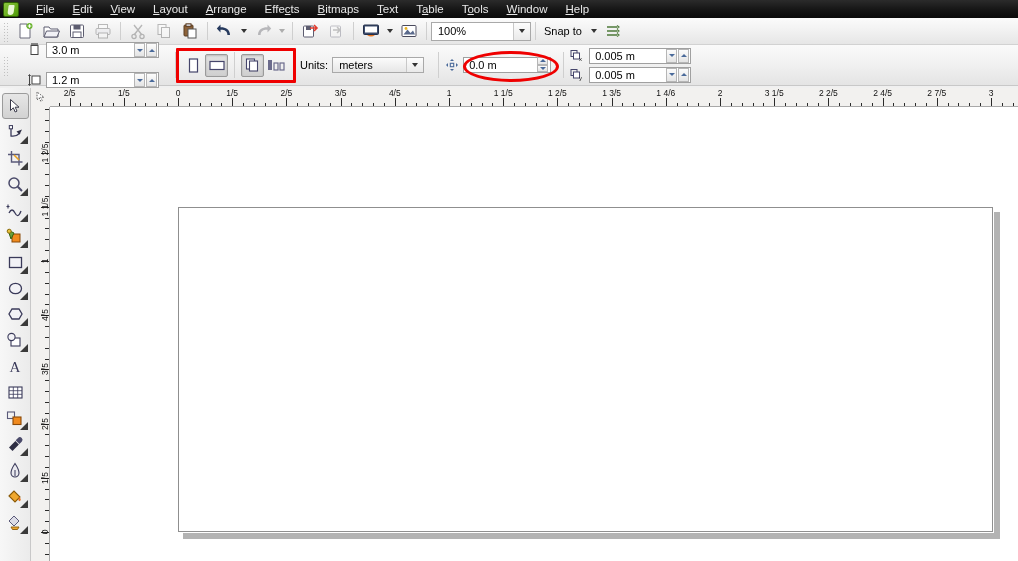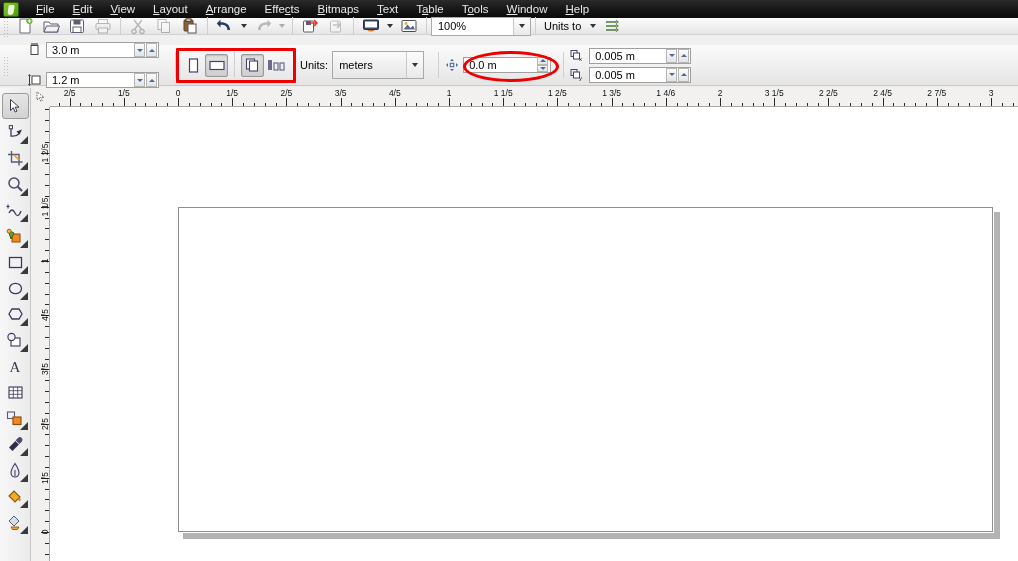--- a/index.html
+++ b/index.html
@@ -30,21 +30,21 @@
     transform:skewX(-8deg);
   }
   .menuitem {
     color:#e8e8e8; font-size:11.5px; padding:2px 9px 3px 9px;
     white-space:nowrap; cursor:default;
   }
   .menuitem u { text-decoration:underline; }
 
   
   .toolbar {
-    position:absolute; left:0; top:18px; width:1018px; height:17px;
+    position:absolute; left:0; top:18px; width:1018px; height:27px;
     background: linear-gradient(to bottom,#fbfbfb 0%,#f1f1f1 50%,#e6e6e6 100%);
     border-bottom:1px solid #d2d2d2;
     display:flex; align-items:center;
   }
   .grip {
     width:7px; height:21px; margin:0 3px 0 2px;
     background-image: radial-gradient(#b9b9b9 40%, transparent 41%);
     background-size:3px 3px; background-position:1px 1px;
     opacity:.85;
   }
@@ -297,21 +297,21 @@
 
     <div class="combo" style="width:100px;">
       <span class="lbl">100%</span>
       <span class="cbtn">
           <span class="caret"></span>
         </span>
     </div>
 
     <div class="tb-sep"></div>
 
-    <span class="lbl" style="margin:0 6px 0 4px;">Units to</span>
+    <span class="lbl" style="margin:0 6px 0 4px;">Snap to</span>
     <div class="tb-arrow">
         <span class="caret"></span>
       </div>
 
     <div class="tb-btn">
       <svg width="16" height="16" viewBox="0 0 16 16">
         <path d="M2 4 h10 M2 8 h10 M2 12 h10" stroke="#4e7a3a" stroke-width="1.5"></path>
         <path d="M12 2.5 l2 1.5 l-2 1.5 M12 6.5 l2 1.5 l-2 1.5 M12 10.5 l2 1.5 l-2 1.5" stroke="#4e7a3a" stroke-width="1.1" fill="none"></path>
       </svg>
     </div>
@@ -383,21 +383,21 @@
       <svg width="20" height="14" viewBox="0 0 20 14">
         <rect x="2" y="2" width="4" height="10" fill="#6b6b8c"></rect>
         <rect x="8" y="5" width="4" height="7" fill="none" stroke="#6b6b8c" stroke-width="1.2"></rect>
         <rect x="14" y="5" width="4" height="7" fill="none" stroke="#6b6b8c" stroke-width="1.2"></rect>
       </svg>
     </div>
 
     <div class="pb-sep"></div>
 
     <span class="lbl" style="margin-right:4px;">Units:</span>
-    <div class="combo" style="width:92px; height:28px; background:linear-gradient(to bottom,#fbfbfb,#e6e6e6);">
+    <div class="combo" style="width:92px; height:16px; background:linear-gradient(to bottom,#fbfbfb,#e6e6e6);">
       <span class="lbl">meters</span>
       <span class="cbtn">
           <span class="caret"></span>
         </span>
     </div>
 
     <div class="pb-sep" style="margin-left:14px;"></div>
 
     <svg width="14" height="14" viewBox="0 0 14 14" style="margin-right:4px;">
       <path d="M7 1 l2 2 h-4 z M7 13 l2-2 h-4 z M1 7 l2-2 v4 z M13 7 l-2-2 v4 z" fill="#4a6a9a"></path>

